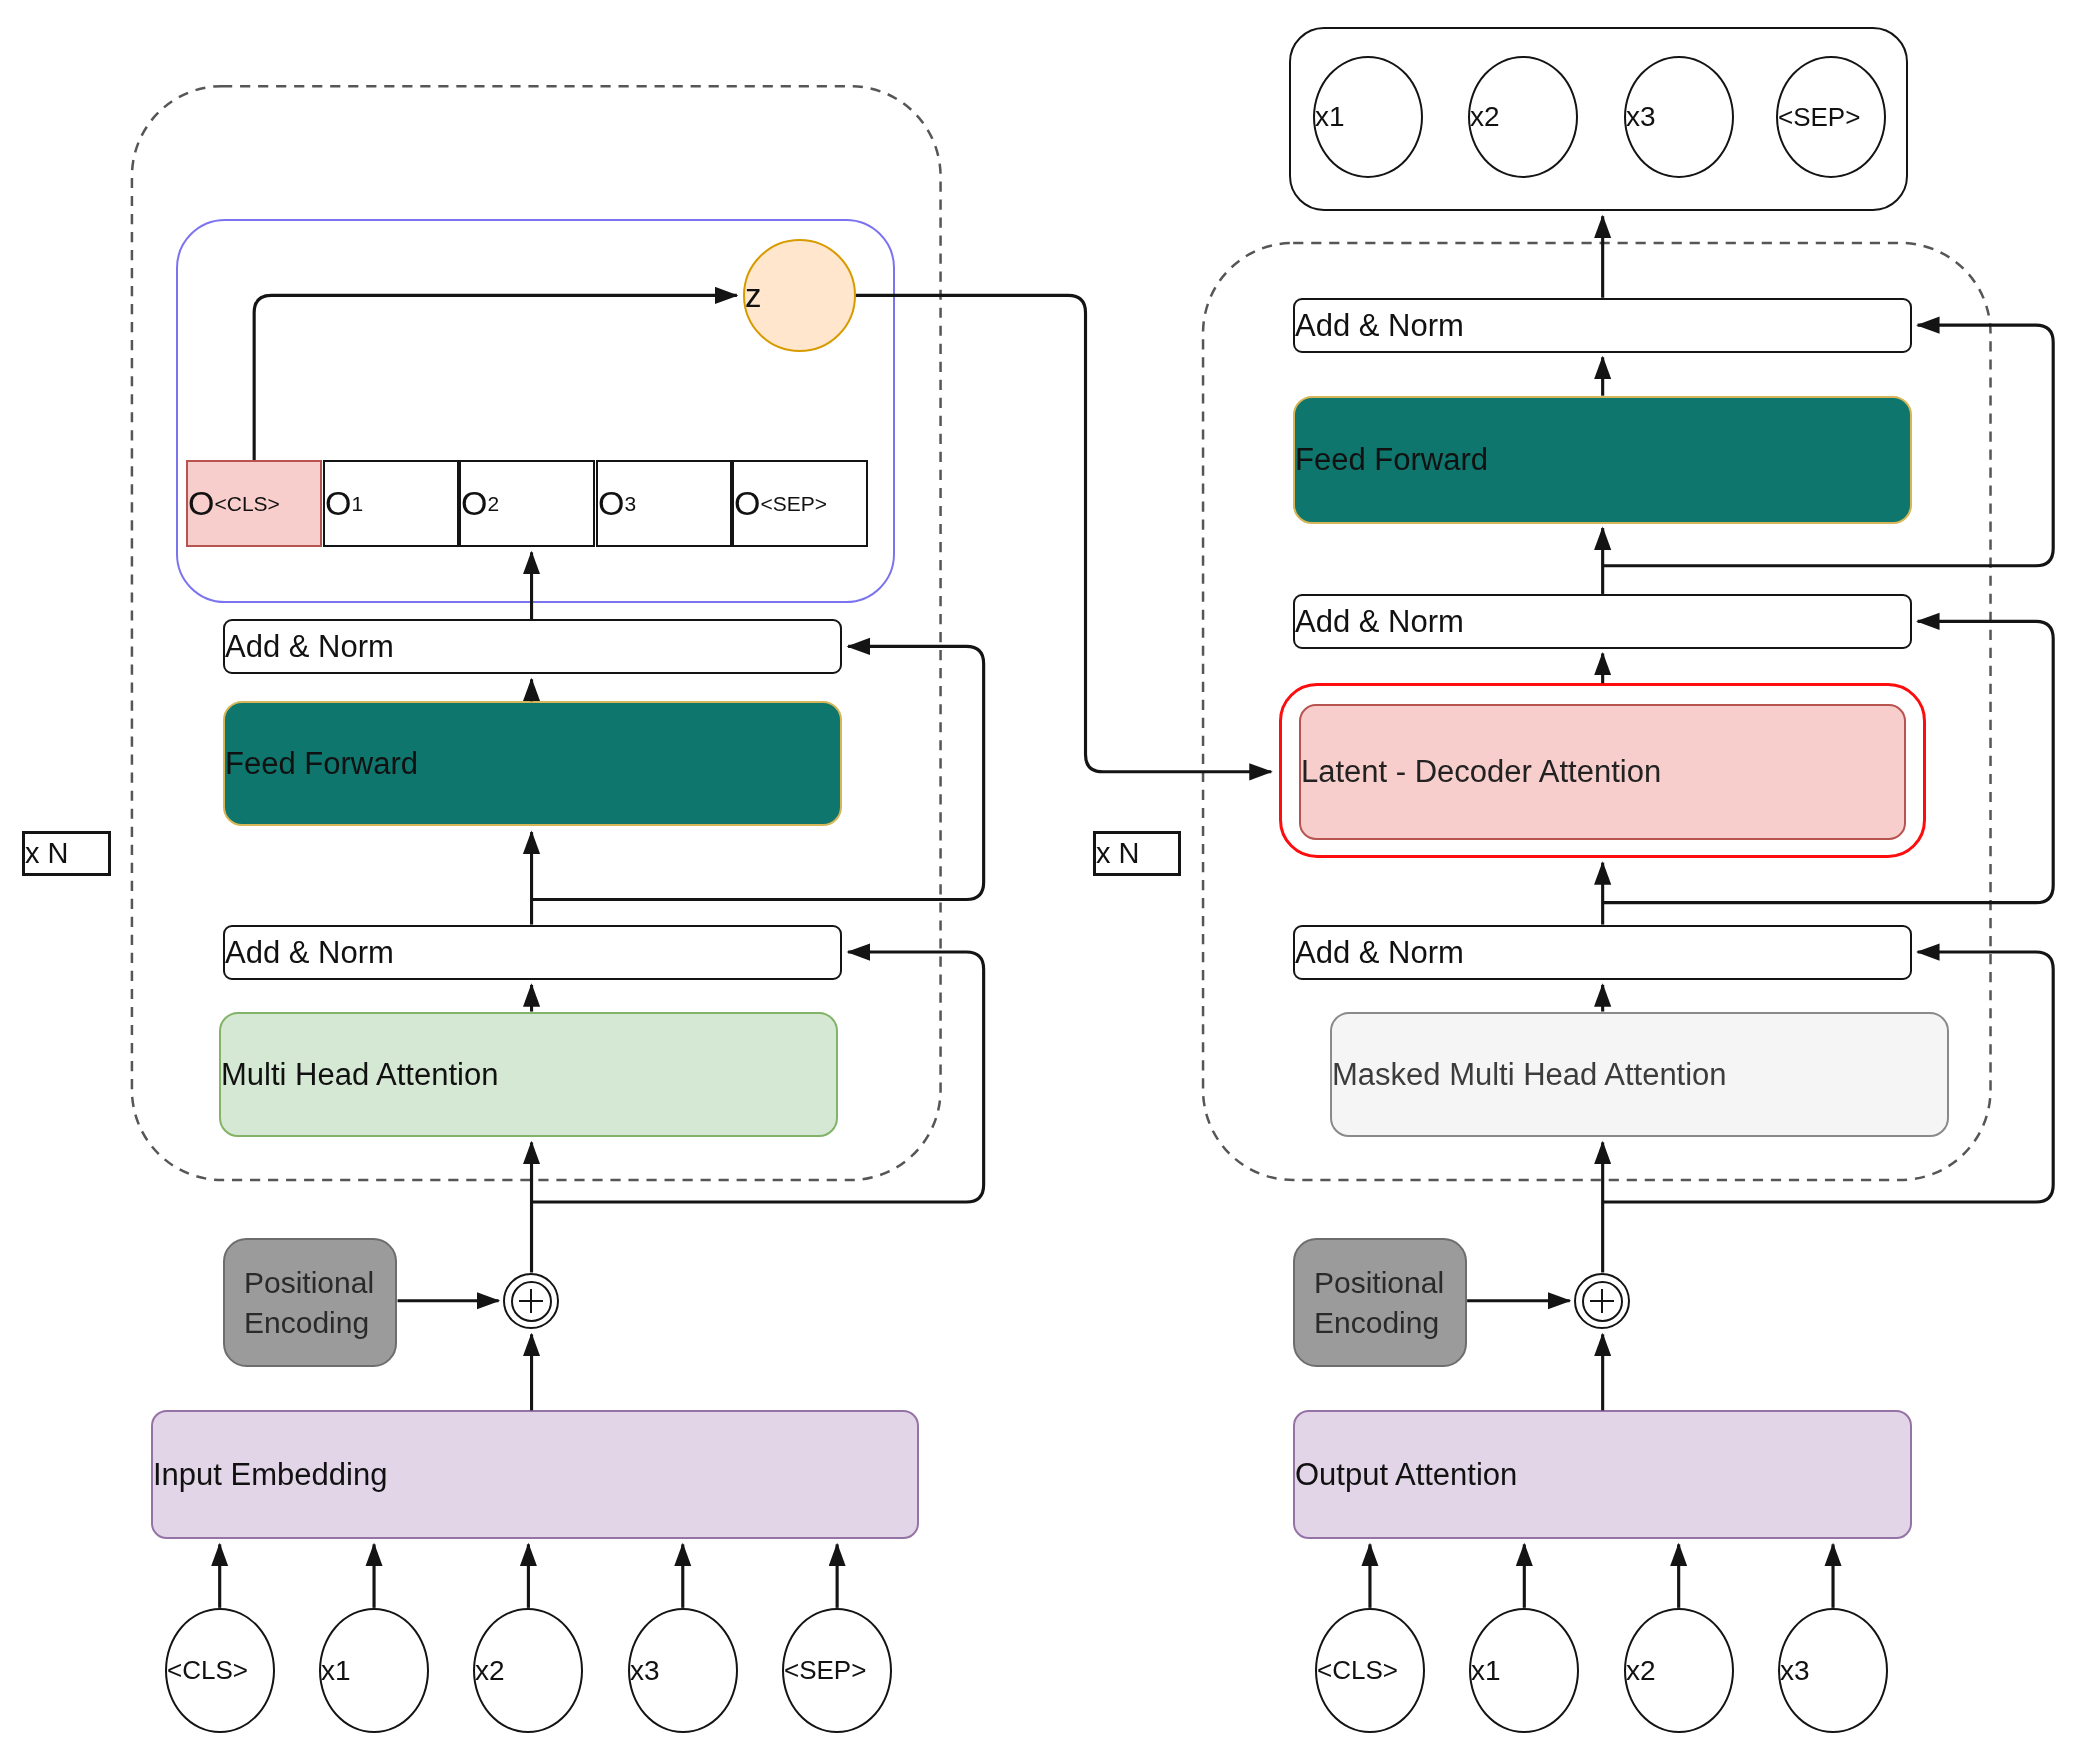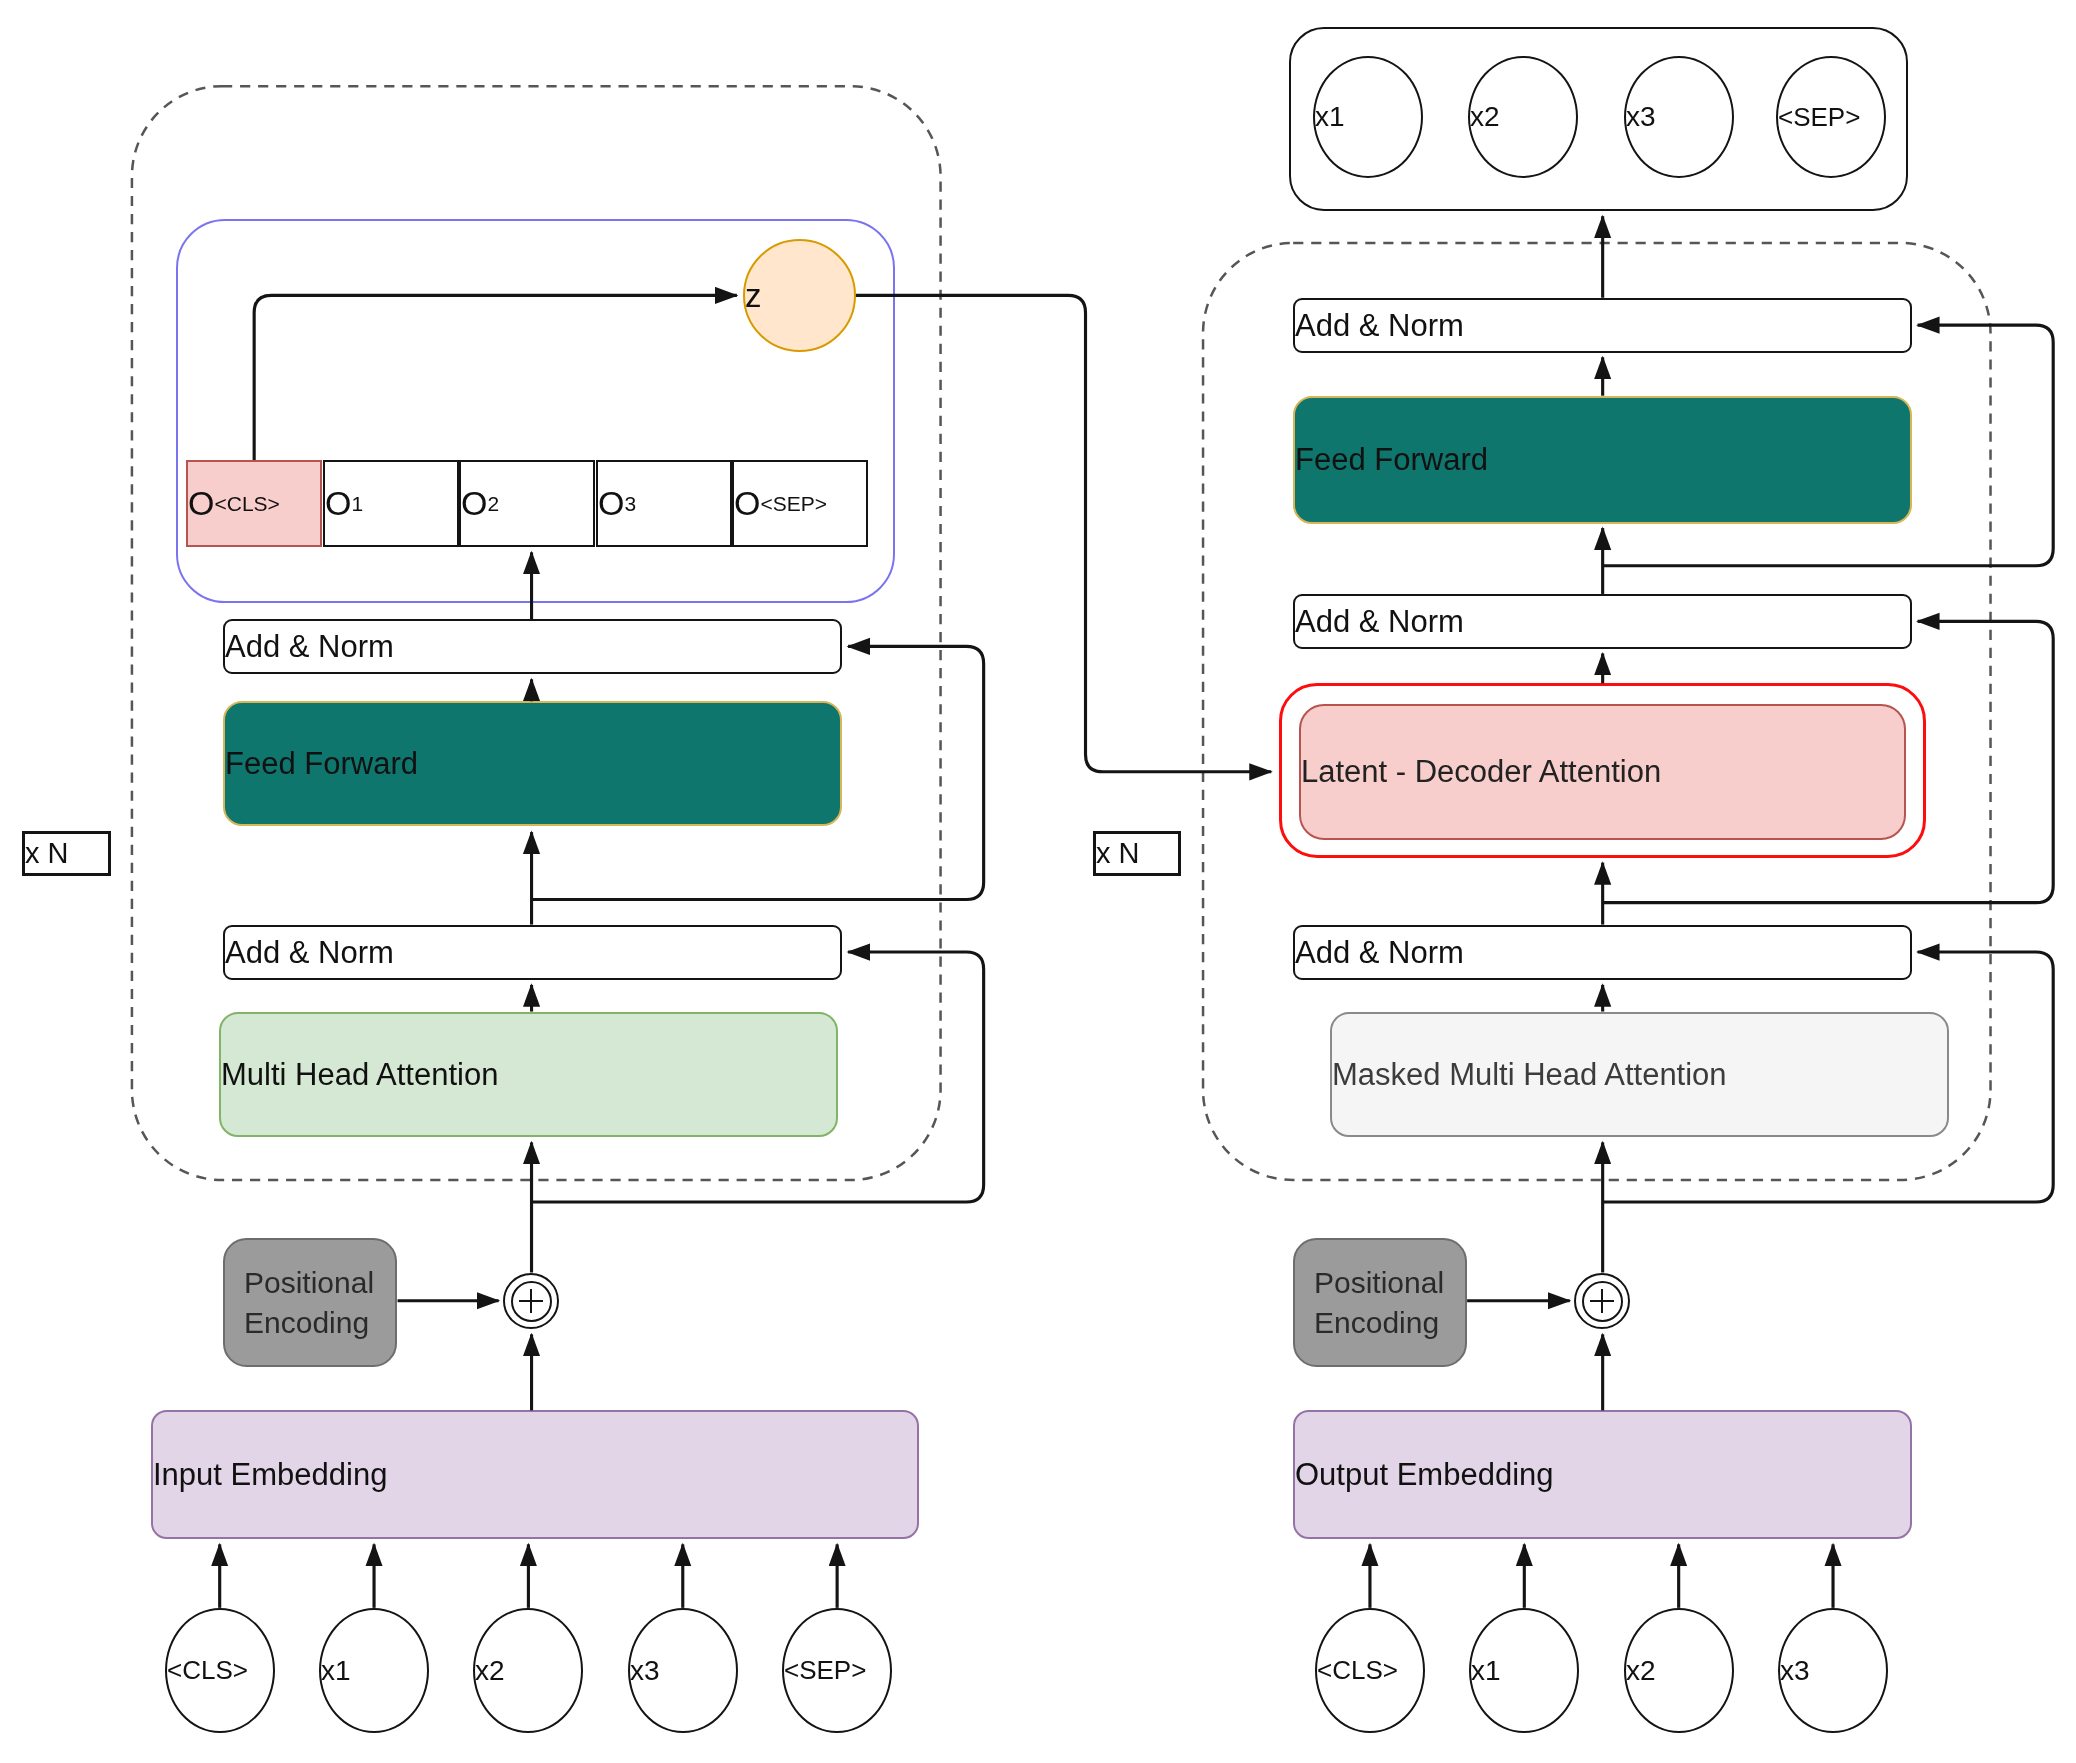--- a/index.html
+++ b/index.html
@@ -4,21 +4,21 @@
 <style>
   html,body{margin:0;padding:0;background:#ffffff;}
   .stage{position:relative;width:2077px;height:1763px;background:#ffffff;overflow:hidden;
          font-family:"Liberation Sans", sans-serif;color:#111;}
   .box{position:absolute;box-sizing:border-box;display:flex;align-items:center;justify-content:flex-start;
        text-align:center;background:#fff;border:2.7px solid #141414;}
   .addnorm{border-radius:9px;font-size:31px;}
   .ff{background:#0f766e;border:2.4px solid #d6b656;border-radius:19px;font-size:31px;}
   .mha{background:#d5e8d4;border:2.4px solid #82b366;border-radius:19px;font-size:31px;}
   .mmha{background:#f5f5f5;border:2.4px solid #8a8a8a;border-radius:19px;font-size:31px;color:#3c3c3c;}
-  .lda{background:#f8cecc;border:2.4px solid #b85450;border-radius:25px;font-size:31px;color:#222;}
+  .lda{background:#f8cecc;border:2.4px solid #b85450;border-radius:17px;font-size:31px;color:#222;}
   .redring{position:absolute;box-sizing:border-box;border:3.1px solid #fd0d0d;border-radius:38px;background:transparent;}
   .bluebox{position:absolute;box-sizing:border-box;border:2.4px solid #7b74f0;border-radius:49px;background:transparent;}
   .pe{background:#9b9b9b;border:2.4px solid #6d6d6d;border-radius:23.5px;font-size:30px;color:#2a2a2a;
       justify-content:flex-start;text-align:left;padding-left:19px;line-height:1.32;}
   .embed{background:#e1d5e7;border:2.4px solid #9673a6;border-radius:15.7px;font-size:31px;}
   .circle{border-radius:50%;font-size:28px;background:#fff;border:2.7px solid #141414;}
   .circle.small-label{font-size:26px;}
   .zc{background:#ffe6cc;border:2.7px solid #d79b00;border-radius:50%;font-size:33px;}
   .ocell{font-size:34px;background:#fff;border:2.4px solid #141414;}
   .ocell sub{font-size:21px;}
@@ -152,21 +152,21 @@
 
   <div class="box pe lbl2" style="left:1293px;top:1238px;width:174px;height:129px;">
     <span>Positional Encoding</span>
   </div>
 
   <div class="plus" style="left:1574px;top:1273px;">
       <span class="inner"></span>
     </div>
 
   <div class="box embed" style="left:1293px;top:1410px;width:619px;height:129px;">
-    <span>Output Embedding</span>
+    <span>Output Attention</span>
   </div>
 
   <div class="box circle small-label" style="left:1315px;top:1608px;width:110px;height:125px;">
     <span>&lt;CLS&gt;</span>
   </div>
   <div class="box circle" style="left:1469px;top:1608px;width:110px;height:125px;">
     <span>x1</span>
   </div>
   <div class="box circle" style="left:1624px;top:1608px;width:110px;height:125px;">
     <span>x2</span>

